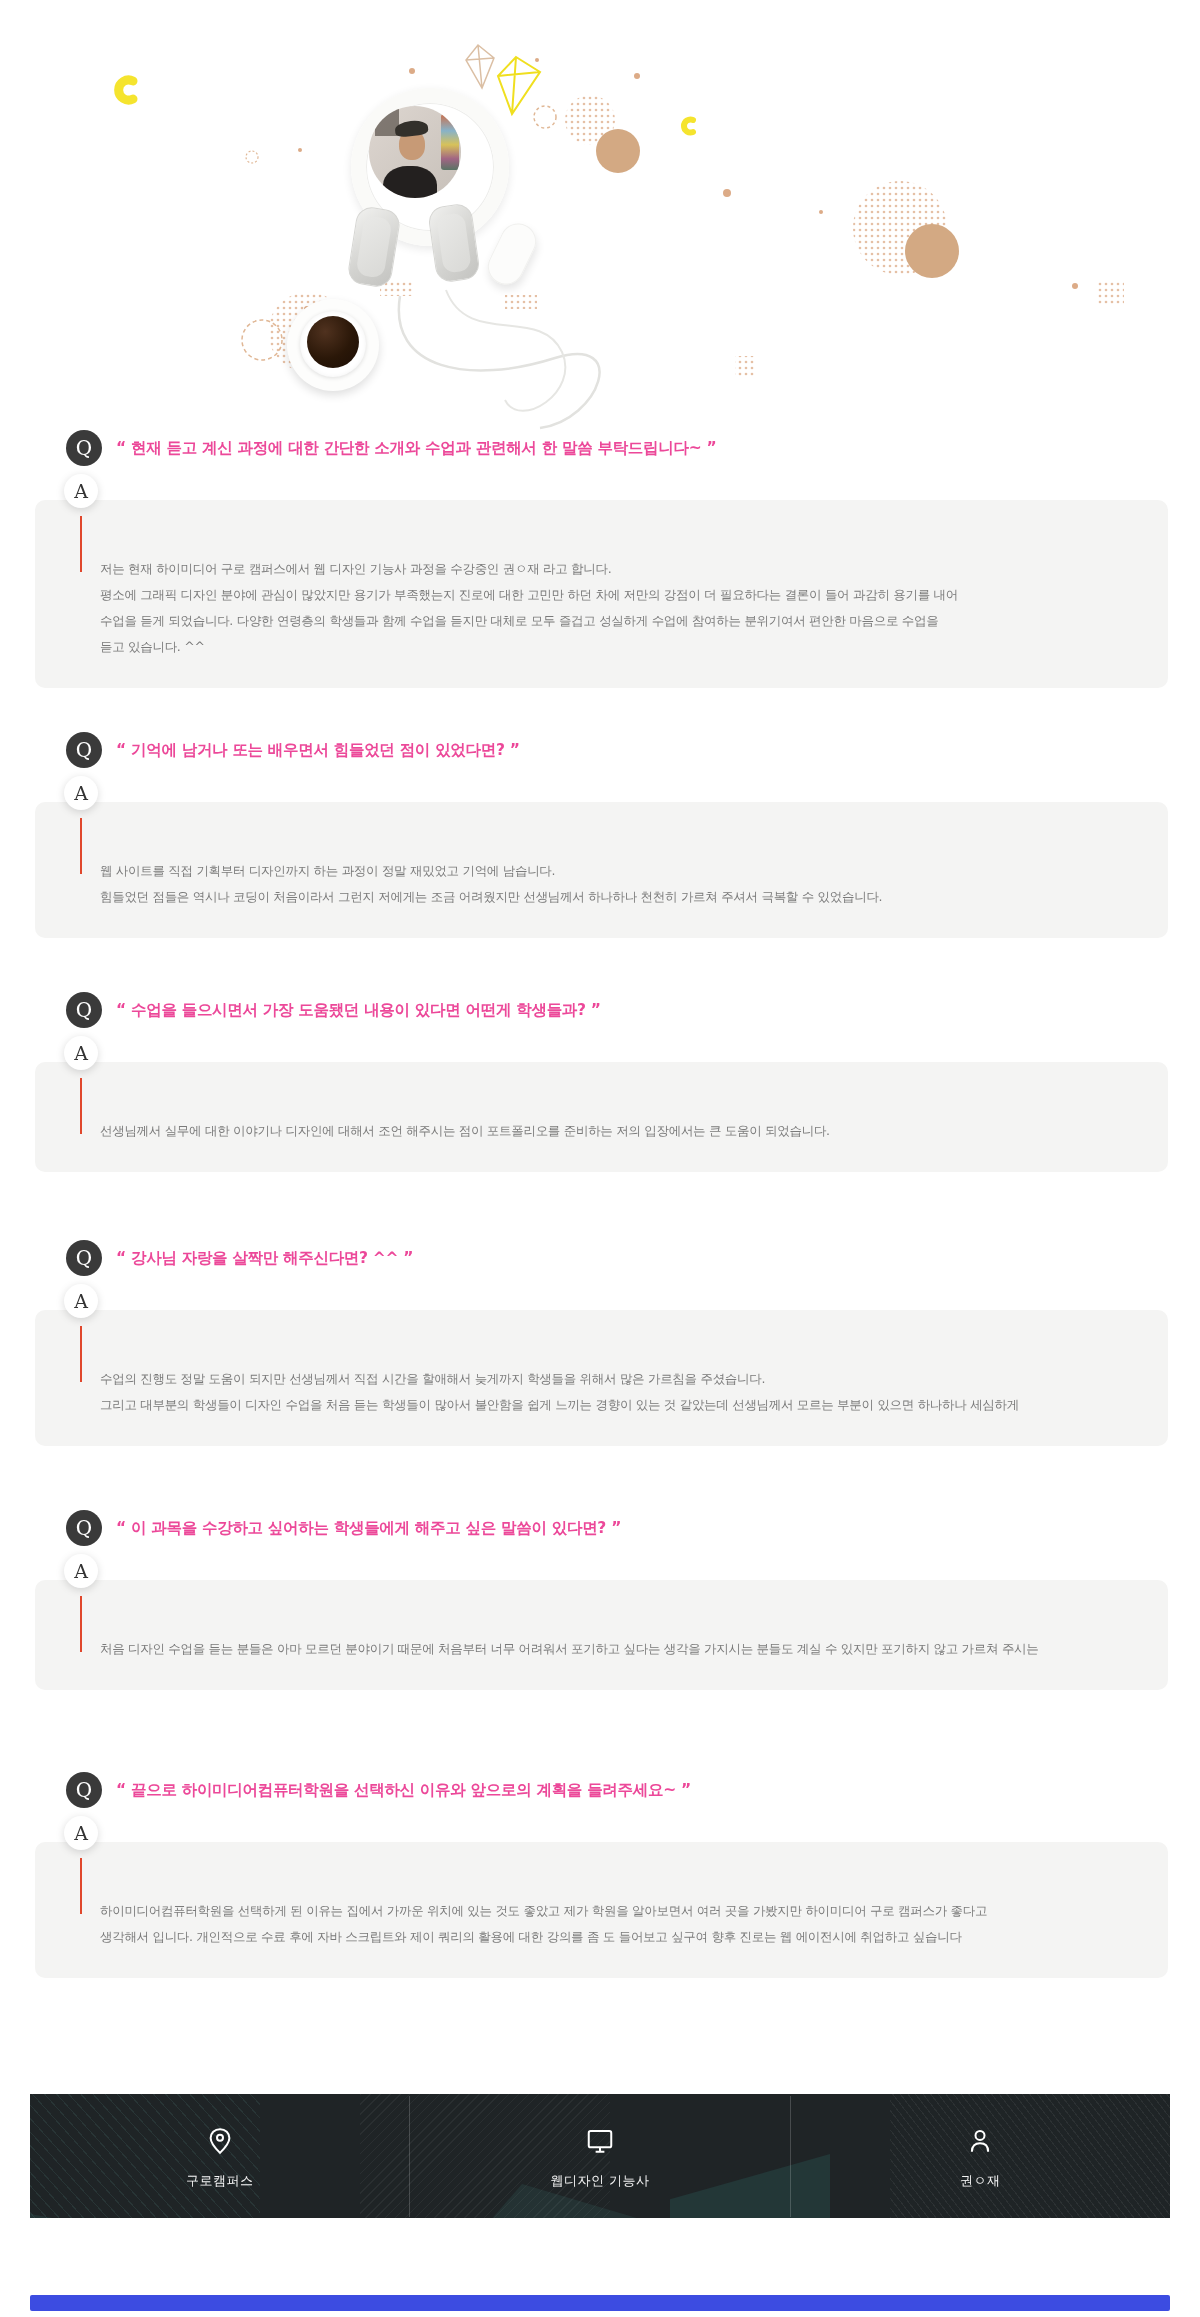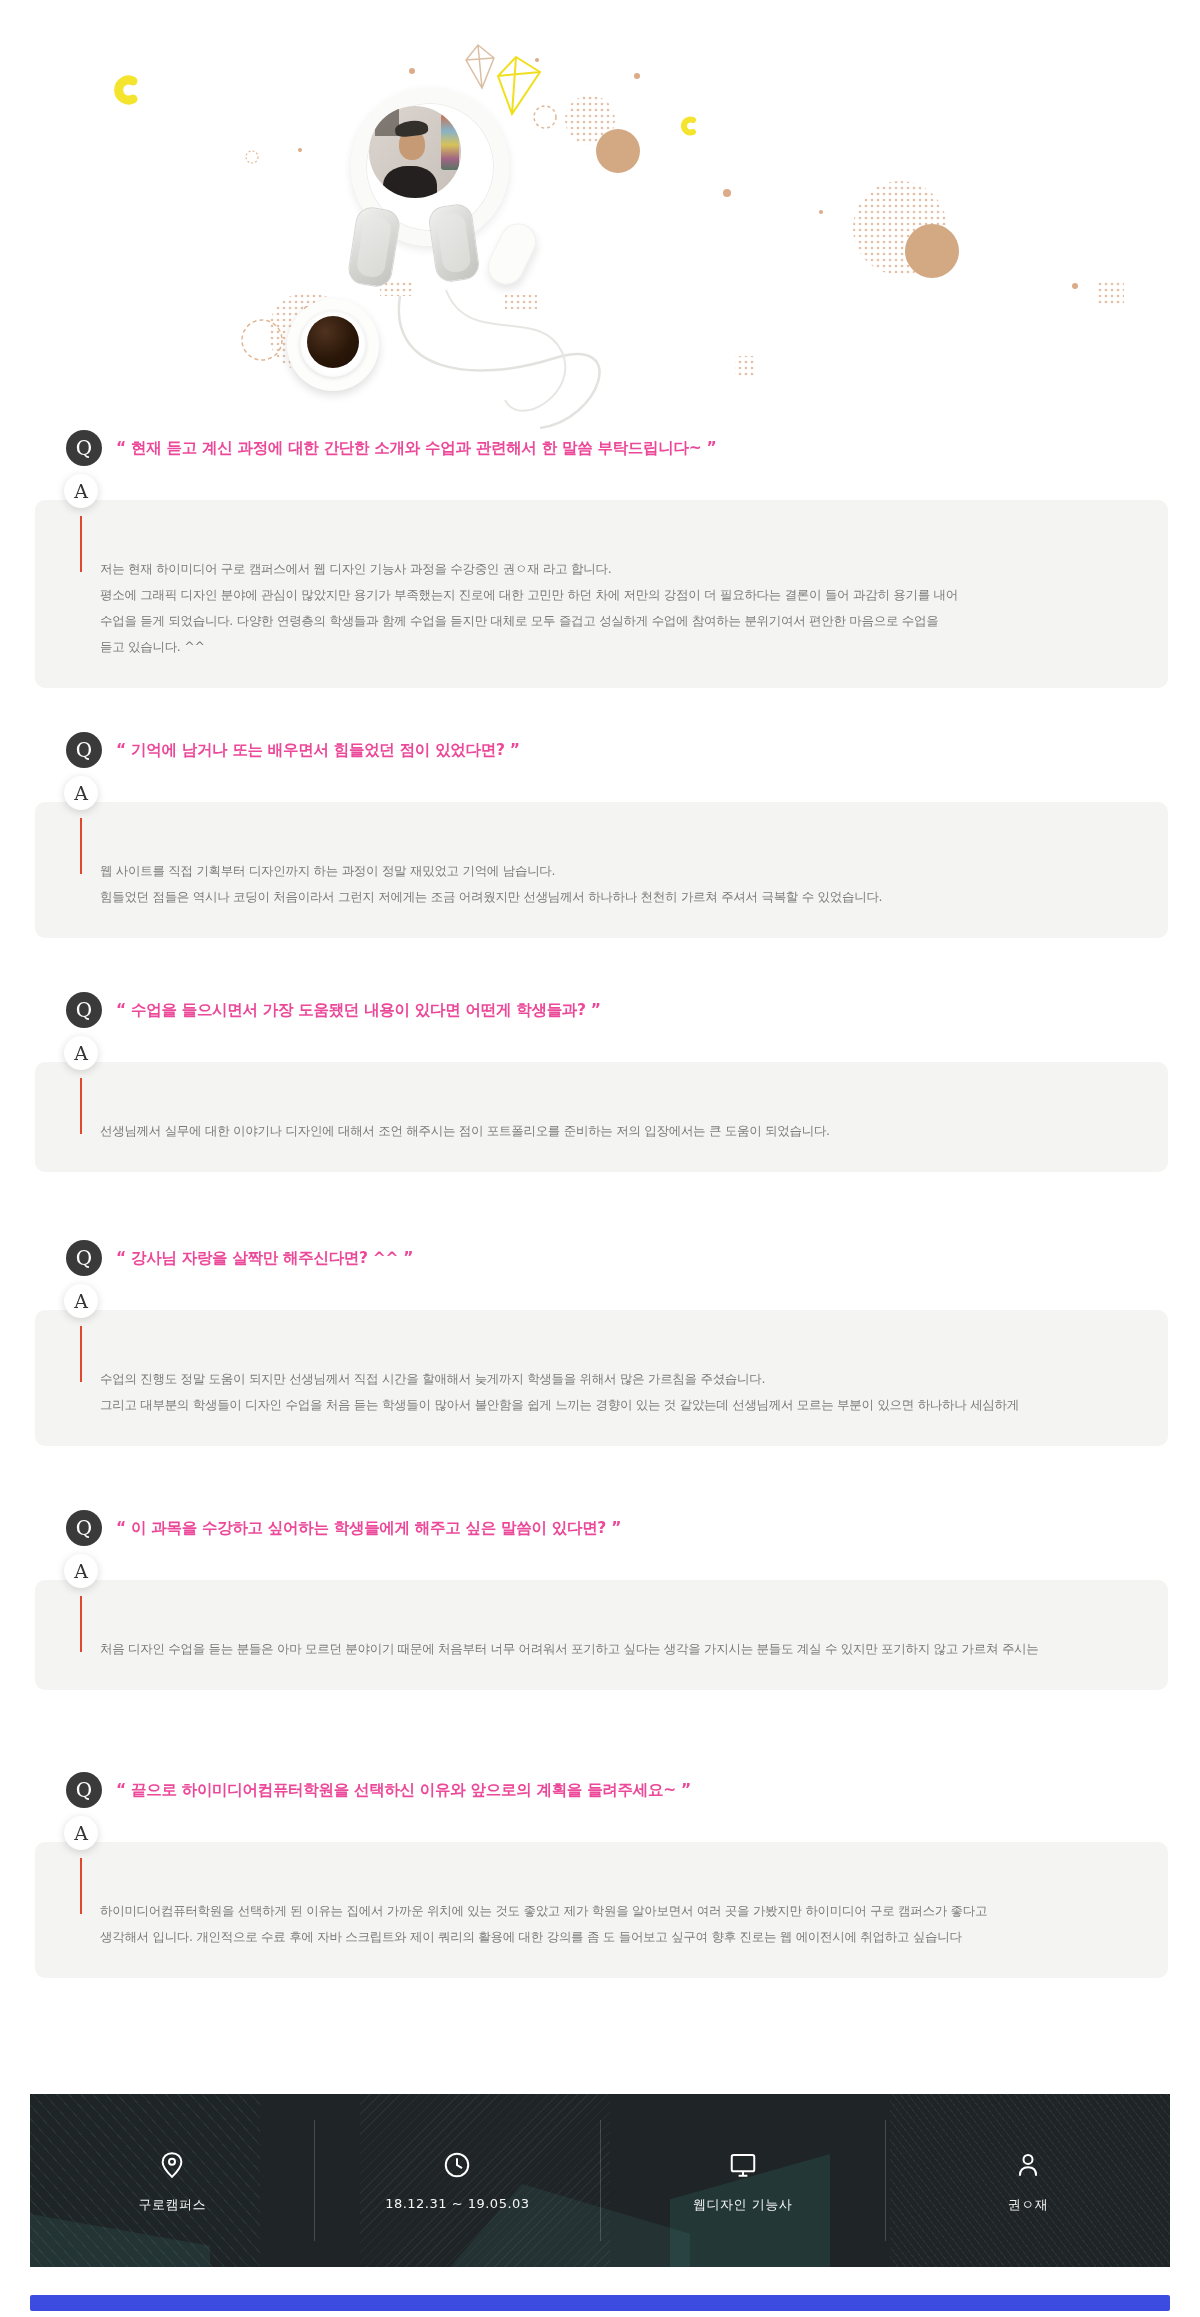--- a/index.html
+++ b/index.html
@@ -52,21 +52,21 @@
     font-size:15.5px;font-weight:bold;color:#ec4899;letter-spacing:-0.3px;white-space:nowrap;}
   .a-badge{position:absolute;left:64px;top:44px;width:34px;height:34px;border-radius:50%;
     background:#ffffff;color:#333;font-family:"DejaVu Serif","Liberation Serif",serif;
     font-size:19px;display:flex;align-items:center;justify-content:center;
     box-shadow:0 2px 8px rgba(0,0,0,0.15);z-index:3;}
   .red-line{position:absolute;left:80px;top:86px;width:2px;height:56px;background:#e0472c;z-index:3;}
   .a-box{position:absolute;left:35px;top:70px;width:1133px;box-sizing:border-box;
     background:#f4f4f3;border-radius:10px;padding:56px 30px 28px 65px;z-index:1;overflow:hidden;}
   .a-line{font-size:12.5px;line-height:26px;color:#7a7a7a;letter-spacing:-0.3px;white-space:nowrap;}
   
-  .footer{position:absolute;left:30px;top:2094px;width:1140px;height:173px;
+  .footer{position:absolute;left:30px;top:2094px;width:1140px;height:124px;
     background:#1f2426;overflow:hidden;}
   .fp{position:absolute;pointer-events:none;}
   .fp1{left:0;top:0;width:230px;height:173px;
     background:repeating-linear-gradient(48deg, rgba(120,200,190,0.10) 0 1px, transparent 1px 9px);}
   .fp2{left:330px;top:0;width:250px;height:173px;
     background:repeating-linear-gradient(135deg, rgba(255,255,255,0.05) 0 1px, transparent 1px 7px);}
   .fp3{left:640px;top:60px;width:160px;height:113px;background:rgba(45,105,100,0.28);
     clip-path:polygon(0 40%,100% 0,100% 100%,0 100%);}
   .fp4{left:860px;top:0;width:280px;height:173px;
     background:repeating-linear-gradient(52deg, rgba(255,255,255,0.06) 0 1px, transparent 1px 6px);}
@@ -232,29 +232,20 @@
         <svg width="30" height="30" viewBox="0 0 24 24" fill="none" stroke="#ffffff" stroke-width="1.6">
           <path d="M12 2.5 C7.6 2.5 4.5 5.8 4.5 9.6 C4.5 14.2 12 21.5 12 21.5 C12 21.5 19.5 14.2 19.5 9.6 C19.5 5.8 16.4 2.5 12 2.5 Z"></path>
           <circle cx="12" cy="9.4" r="2.4"></circle>
         </svg>
       </span>
       <div class="flabel">구로캠퍼스</div>
     </div>
     <div class="footer-item">
       <span class="ficon">
         <svg width="30" height="30" viewBox="0 0 24 24" fill="none" stroke="#ffffff" stroke-width="1.6">
-          <circle cx="12" cy="12" r="9"></circle>
-          <path d="M12 6.5 L12 12 L16 14.5"></path>
-        </svg>
-      </span>
-      <div class="flabel">18.12.31 ~ 19.05.03</div>
-    </div>
-    <div class="footer-item">
-      <span class="ficon">
-        <svg width="30" height="30" viewBox="0 0 24 24" fill="none" stroke="#ffffff" stroke-width="1.6">
           <rect x="3" y="4" width="18" height="13" rx="1.5"></rect>
           <path d="M12 17 L12 20 M8.5 20.5 L15.5 20.5"></path>
         </svg>
       </span>
       <div class="flabel">웹디자인 기능사</div>
     </div>
     <div class="footer-item">
       <span class="ficon">
         <svg width="30" height="30" viewBox="0 0 24 24" fill="none" stroke="#ffffff" stroke-width="1.6">
           <circle cx="12" cy="7.5" r="3.6"></circle>

